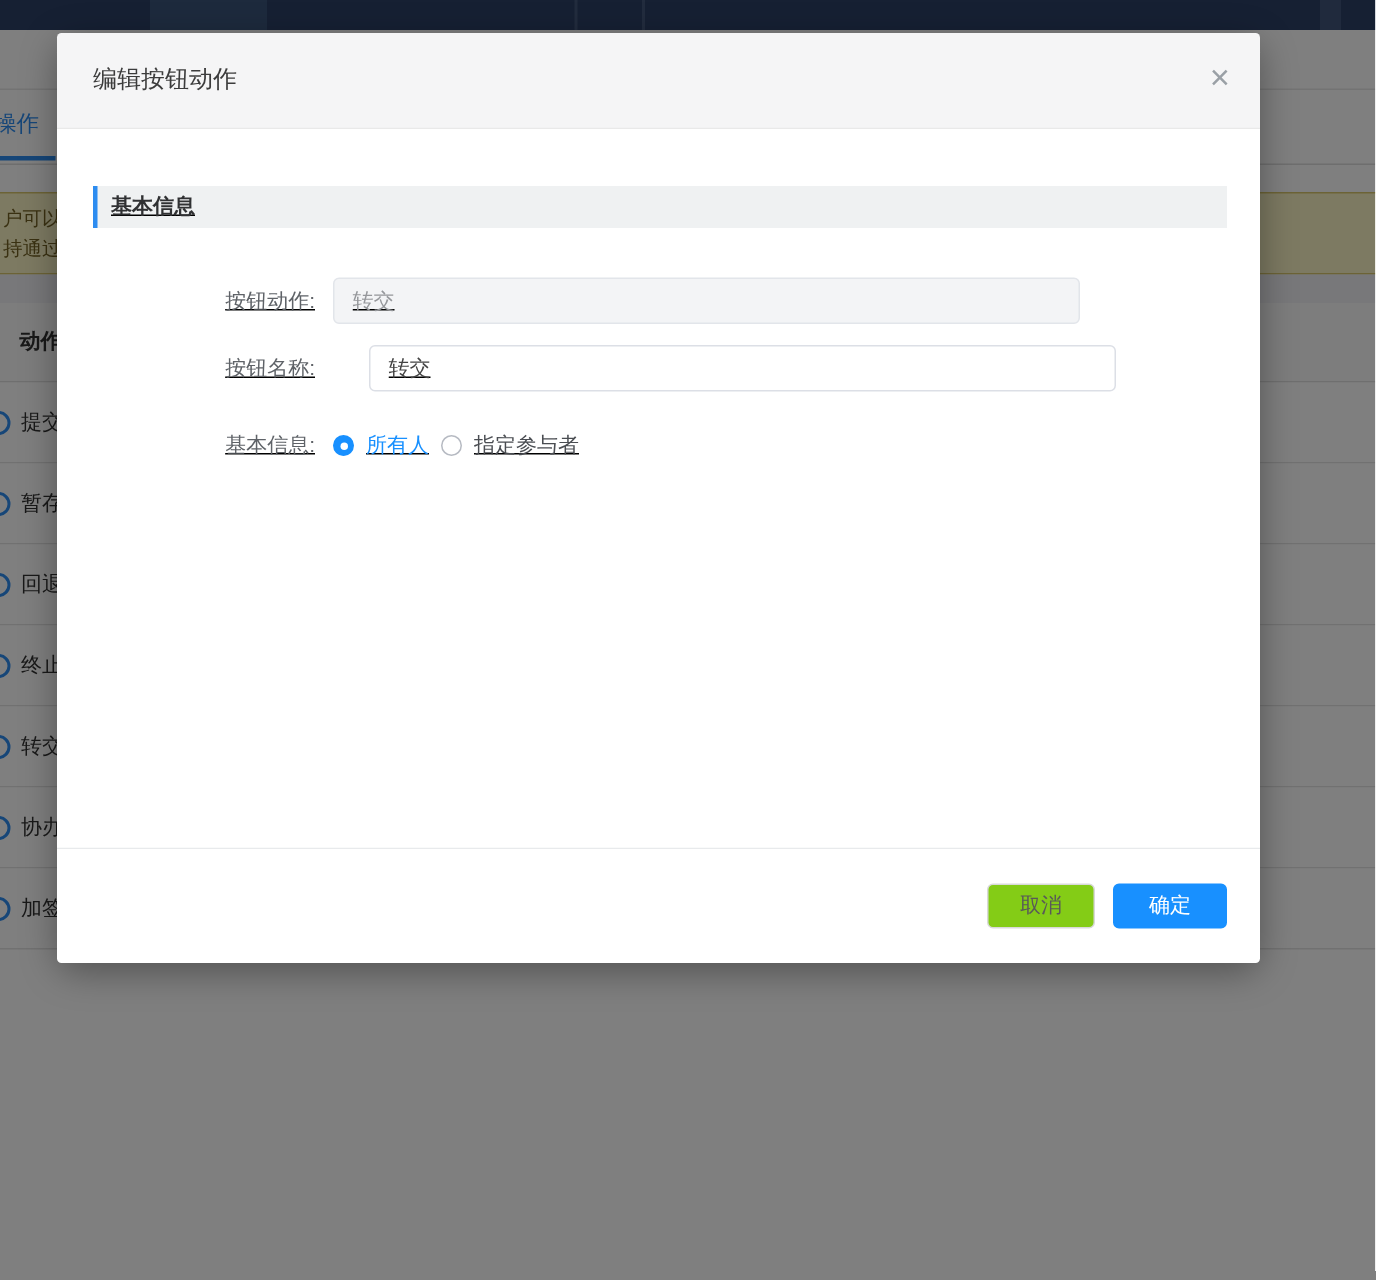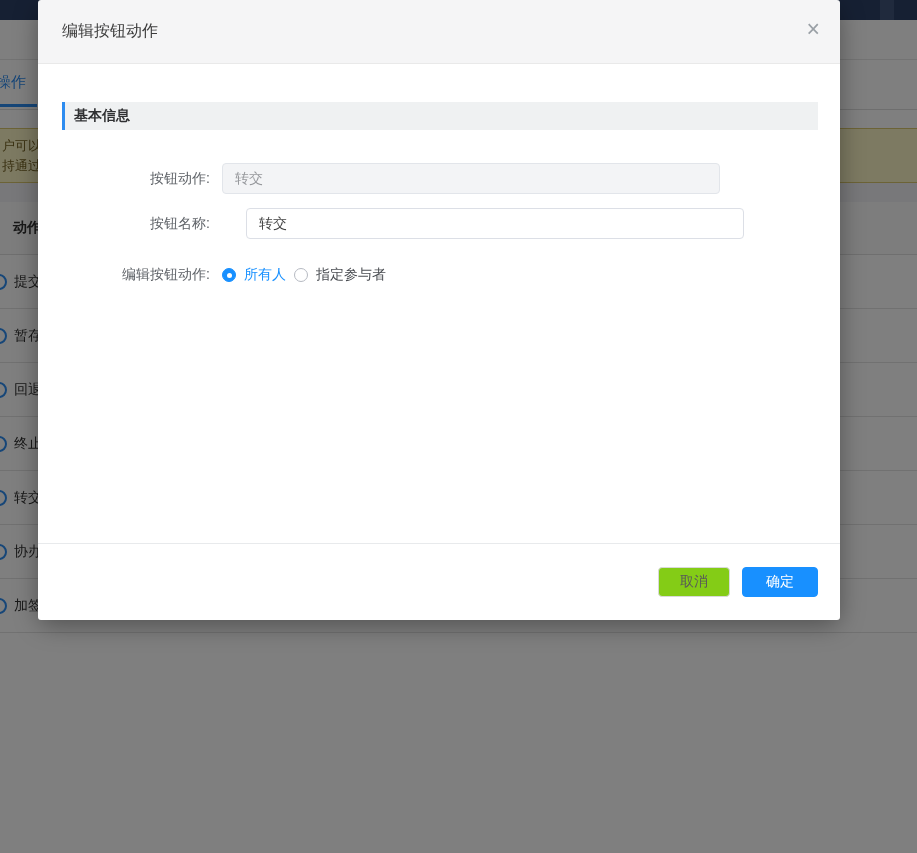--- a/index.html
+++ b/index.html
@@ -20,25 +20,25 @@
   .gap-strip { position:absolute; left:0; top:183px; width:917px; height:19px; background:#f0f1f4; }
   .btable { position:absolute; left:0; top:202px; width:917px; }
   .btable-head { height:53px; background:#fafafa; border-bottom:1px solid #dedede; display:flex; align-items:center; padding-left:13px; font-size:14px; font-weight:bold; color:#333; }
   .btable-row { position:relative; height:54px; background:#fff; border-bottom:1px solid #e2e2e2; display:flex; align-items:center; padding-left:14px; font-size:14px; color:#333; }
   .row-icon { position:absolute; left:-9px; top:50%; margin-top:-8px; width:16px; height:16px; border:2px solid #2d8cf0; border-radius:50%; background:#fff; }
 
   
   .overlay { position:absolute; inset:0; background:rgba(0,0,0,0.5); z-index:10; }
 
   
-  .modal { position:absolute; left:38px; top:0; width:802px; height:620px; background:#fff; border-radius:13px; box-shadow:0 6px 24px rgba(0,0,0,0.35); z-index:20; }
+  .modal { position:absolute; left:38px; top:22px; width:802px; height:620px; background:#fff; border-radius:13px; box-shadow:0 6px 24px rgba(0,0,0,0.35); z-index:20; }
   .modal-header { height:64px; background:#f5f5f6; border-bottom:1px solid #e9e9e9; border-radius:3px 3px 0 0; display:flex; align-items:center; padding-left:24px; }
   .modal-title { font-size:16px; color:#3c3c3c; }
   .modal-close { position:absolute; right:20px; top:18px; font-size:23px; line-height:23px; color:#9aa0a6; cursor:pointer; }
-  .modal-body { padding:0 22px 0 24px; }
+  .modal-body { padding:0 22px 0 24px;text-decoration:underline; }
   .section-bar { height:28px; background:#eff1f2; border-left:3px solid #2d8cf0; display:flex; align-items:center; padding-left:9px; font-size:14px; font-weight:bold; color:#303133; }
   .section-basic { margin-top:38px; }
   .section-strategy { margin-top:28px; }
   .form-row { display:flex; align-items:center; }
   .row-action { margin-top:33px; }
   .row-name { margin-top:14px;gap:24px; }
   .row-scope { margin-top:26px; height:20px; }
   .form-label { width:148px; text-align:right; margin-right:12px; font-size:14px; color:#5f6368; flex:none; }
   .form-input { width:498px; height:31px; border:1px solid #dcdfe6; border-radius:4px; padding:0 12px; font-size:14px; color:#444; font-family:inherit; background:#fff; outline:none; }
   .form-input:disabled { background:#f3f4f6; border-color:#e2e5ea; color:#96989c; }
@@ -129,21 +129,21 @@
         <input class="form-input" disabled="" value="转交" style="">
       </div>
 
       <div class="form-row row-name">
         <label class="form-label">按钮名称:</label>
         <input class="form-input" value="转交" style="">
       </div>
 
 
       <div class="form-row row-scope">
-        <label class="form-label">编辑按钮动作:</label>
+        <label class="form-label">基本信息:</label>
         <div class="radio-group">
           <span class="radio-option selected">
             <span class="radio checked"></span>
             <span class="radio-label">所有人</span>
           </span>
           <span class="radio-option">
             <span class="radio unchecked"></span>
             <span class="radio-label">指定参与者</span>
           </span>
         </div>

